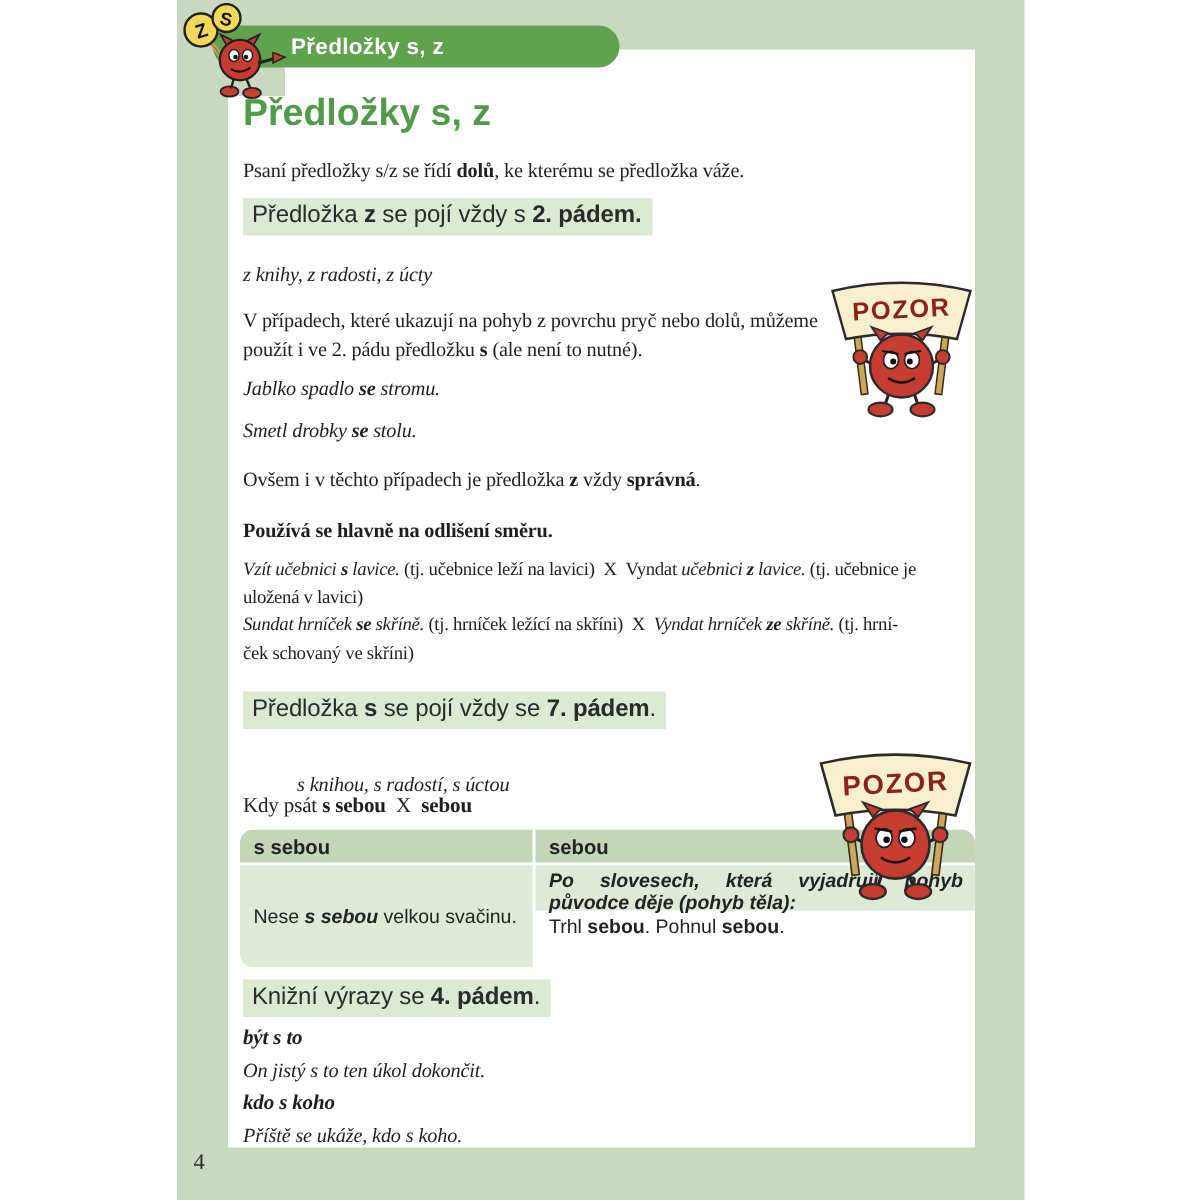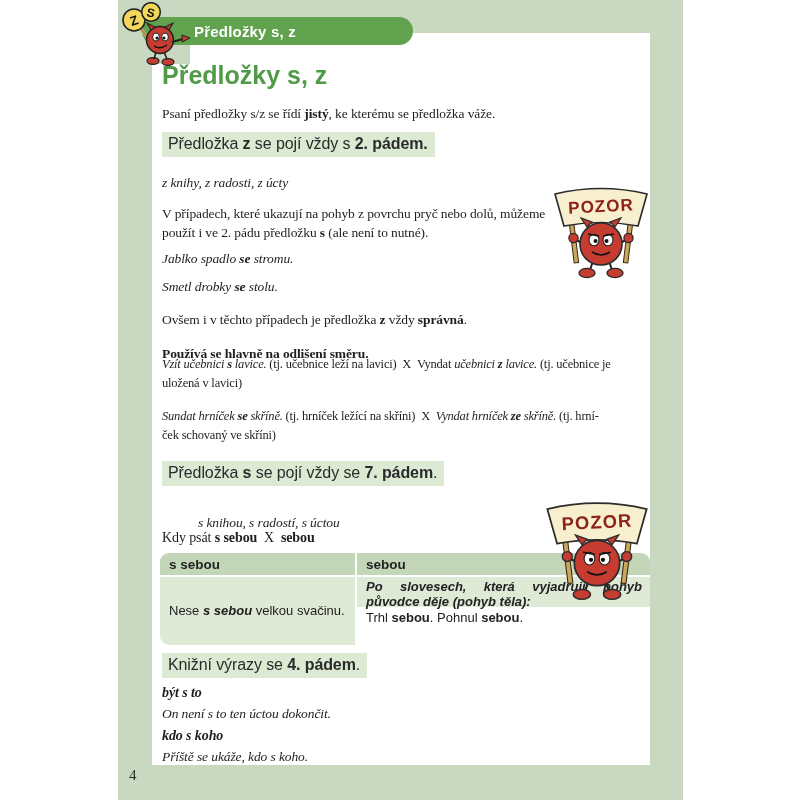--- a/index.html
+++ b/index.html
@@ -33,21 +33,21 @@
   }
   .small-ex{font-size:12.5px;letter-spacing:-0.2px;width:488px;line-height:1.5;}
   #intro{top:71px;width:488px;}
   #hl1{top:99px;}
   #exz{top:140px;}
   #surface{top:171px;width:397px;}
   #ex-apple{top:216px;}
   #ex-crumbs{top:244px;}
   #correct{top:277px;width:488px;}
   #dirhead{top:311px;font-weight:700;}
-  #direx1{top:322px;}
+  #direx1{top:337px;}
   #direx2{top:374px;}
   #hl2{top:428px;}
   #exs{top:480px;margin-left:36px;}
   #kdy{top:495px;font-size:14px;}
   #hl3{top:620px;}
   #byt-head{top:650px;font-weight:700;font-style:italic;font-size:14px;}
   #byt-ex{top:671px;}
   #kdo-head{top:693px;font-weight:700;font-style:italic;font-size:14px;}
   #kdo-ex{top:714px;}
 
@@ -69,21 +69,21 @@
 </style>
 </head>
 <body>
 
 <div class="mat"></div>
 <div class="devil-patch"></div>
 <div class="content-box">
 
   <div class="cb page-title">Předložky s, z</div>
 
-  <div class="cb serif-p" id="intro"><span>Psaní předložky s/z se řídí </span><span style="font-weight: 700;">jistý</span><span>, ke kterému se předložka váže.</span></div>
+  <div class="cb serif-p" id="intro"><span>Psaní předložky s/z se řídí </span><span style="font-weight: 700;">dolů</span><span>, ke kterému se předložka váže.</span></div>
 
   <div class="cb" id="hl1"><span class="hl"><span>Předložka </span><span style="font-weight: 700;">z</span><span> se pojí vždy s </span><span style="font-weight: 700;">2. pádem.</span></span></div>
 
   <div class="cb serif-p italic-p" id="exz">z knihy, z radosti, z úcty</div>
 
   <div class="cb serif-p" id="surface"><span>V případech, které ukazují na pohyb z povrchu pryč nebo dolů, můžeme použít i ve 2. pádu předložku </span><span style="font-weight: 700;">s</span><span> (ale není to nutné).</span></div>
 
   <div class="cb serif-p" id="ex-apple"><span style="font-style: italic;">Jablko spadlo </span><span style="font-weight: 700; font-style: italic;">se</span><span style="font-style: italic; margin-top: 48px;"> stromu.</span></div>
 
   <div class="cb serif-p" id="ex-crumbs"><span style="font-style: italic;">Smetl drobky </span><span style="font-weight: 700; font-style: italic;">se</span><span style="font-style: italic;"> stolu.</span></div>
@@ -110,21 +110,21 @@
     </div>
     <div class="td">
       <div class="bi just">Po slovesech, která vyjadřují pohyb původce děje (pohyb těla):</div>
       <div><span>Trhl </span><span style="font-weight: 700;">sebou</span><span>. Pohnul </span><span style="font-weight: 700;">sebou</span><span>.</span></div>
     </div>
   </div>
 
   <div class="cb" id="hl3"><span class="hl"><span>Knižní výrazy se </span><span style="font-weight: 700;">4. pádem</span><span>.</span></span></div>
 
   <div class="cb serif-p" id="byt-head">být s to</div>
-  <div class="cb serif-p italic-p" id="byt-ex">On není s to ten úctou dokončit.</div>
+  <div class="cb serif-p italic-p" id="byt-ex">On jistý s to ten úkol dokončit.</div>
 
   <div class="cb serif-p" id="kdo-head">kdo s koho</div>
   <div class="cb serif-p italic-p" id="kdo-ex">Příště se ukáže, kdo s koho.</div>
 
 </div>
 
 <div class="header-bar">
   <span>Předložky s, z</span>
 </div>
 

